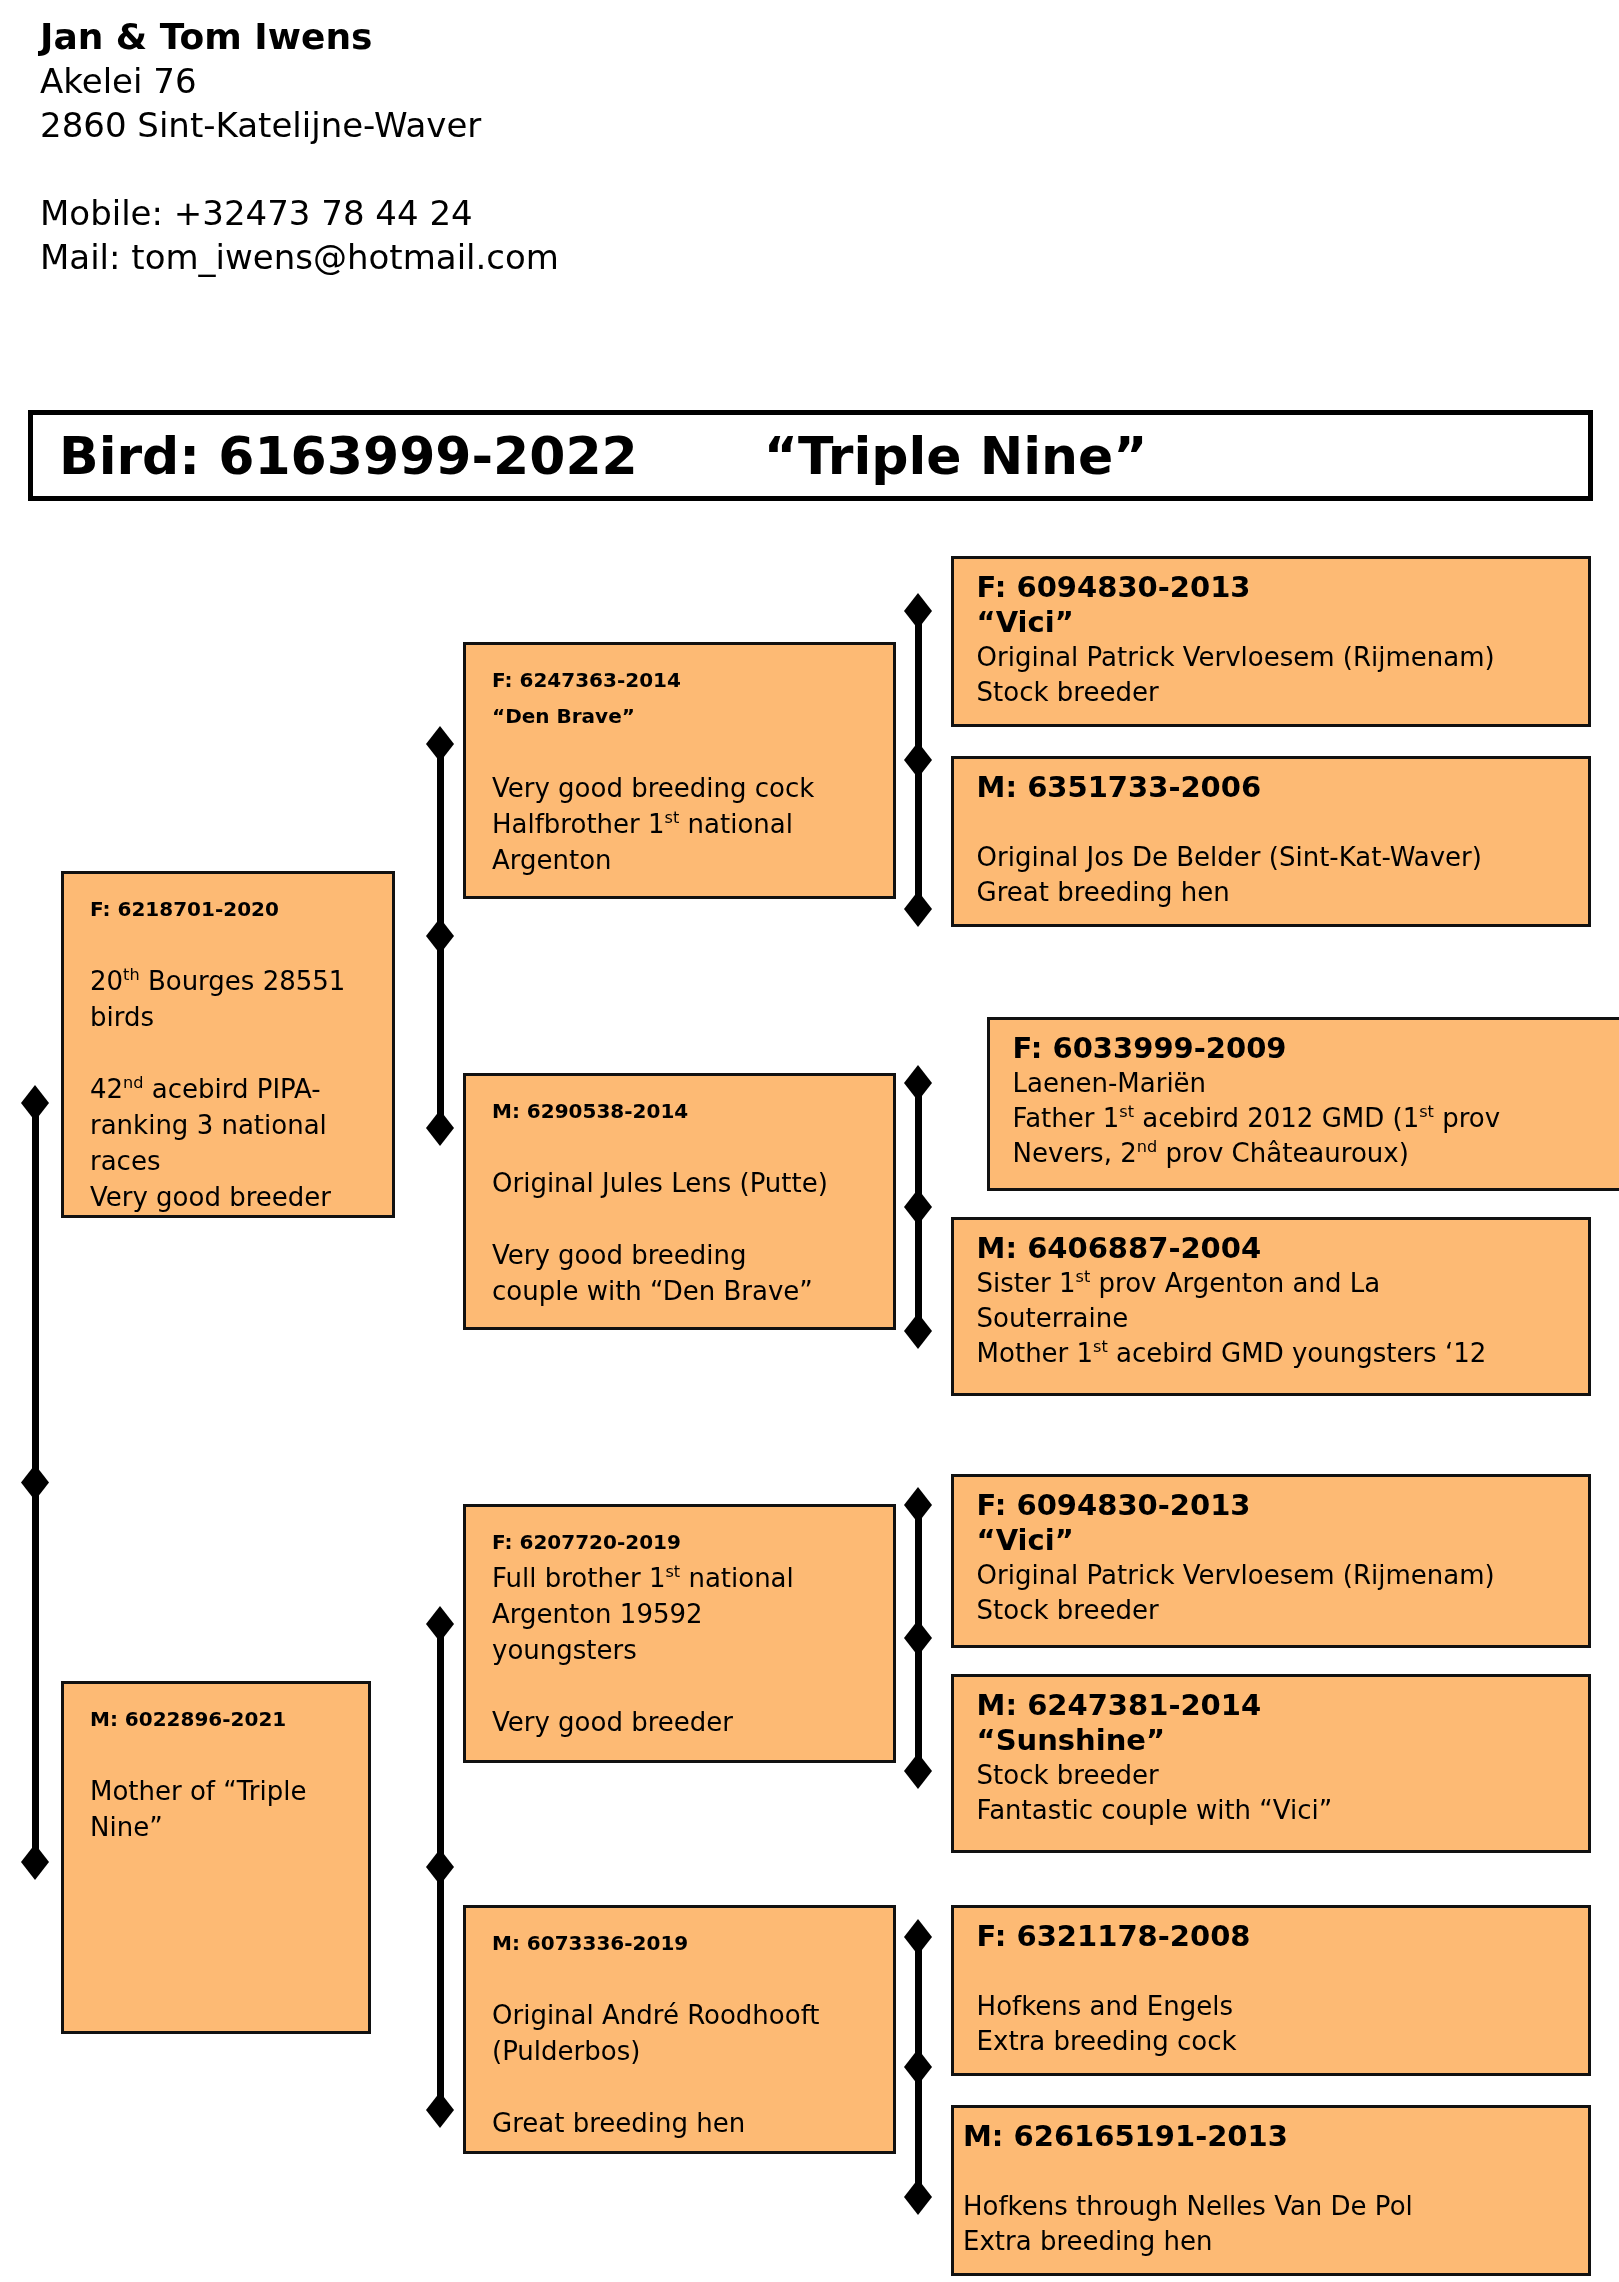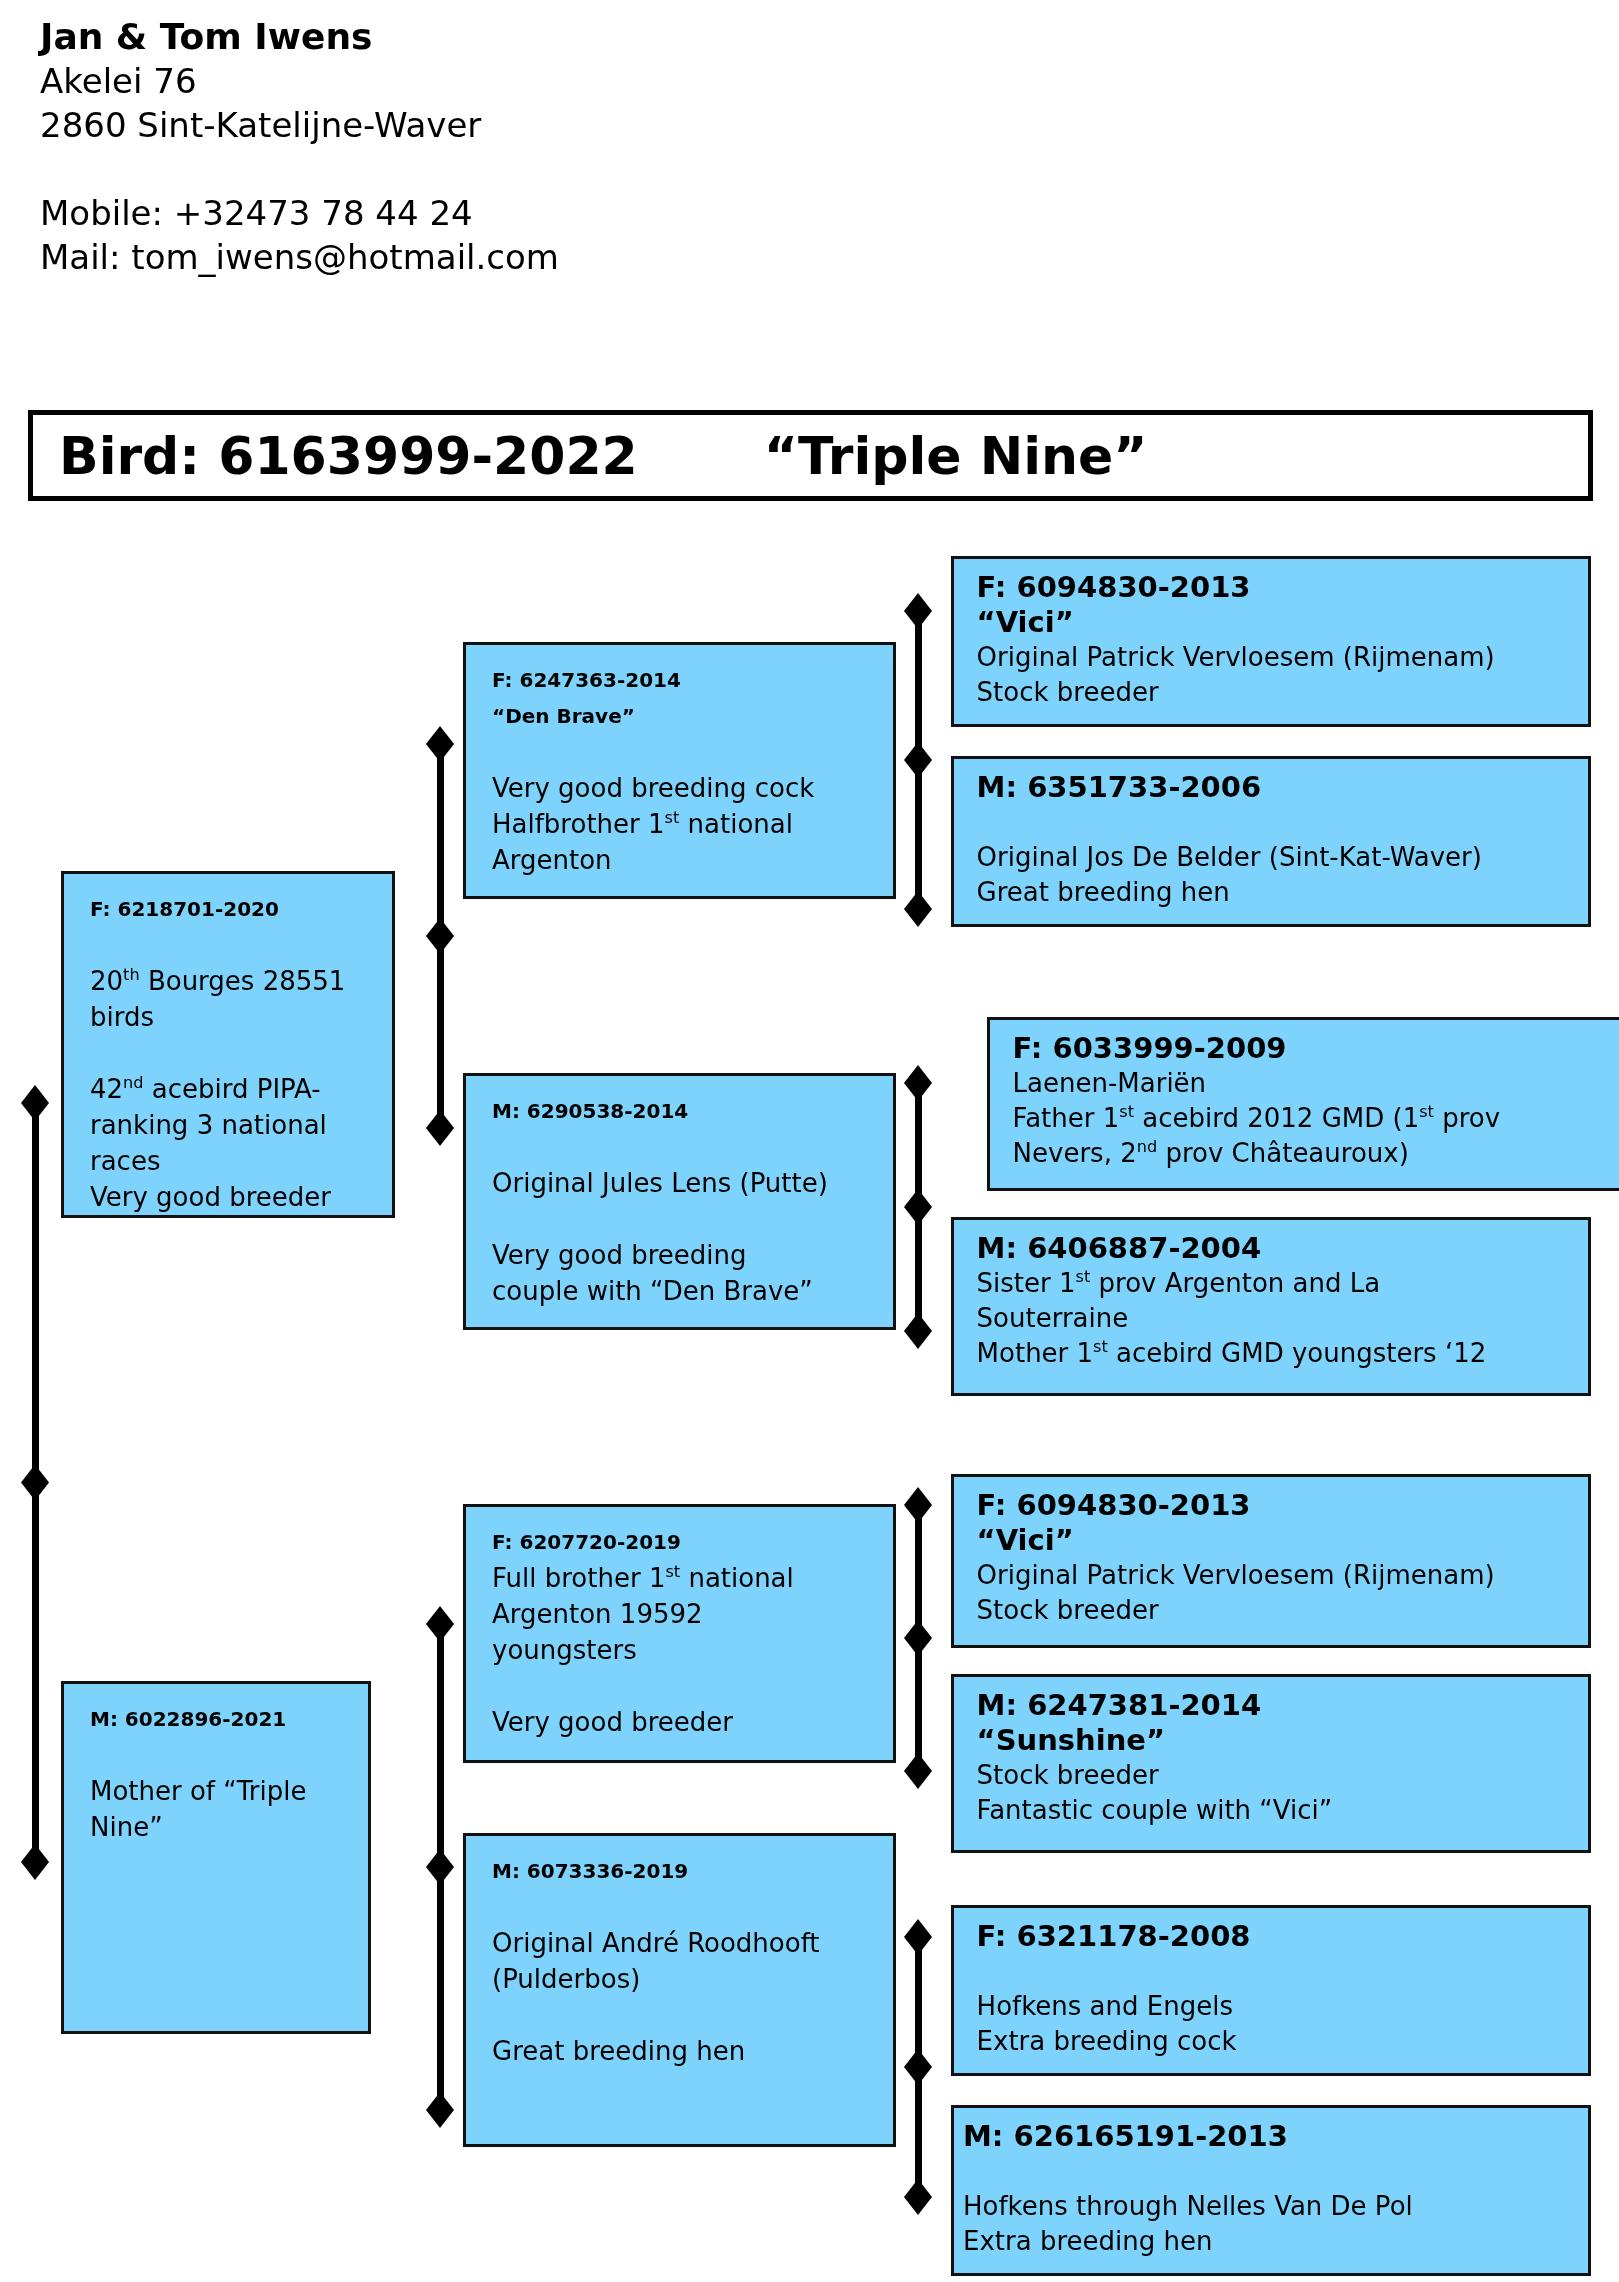--- a/index.html
+++ b/index.html
@@ -12,21 +12,21 @@
   .contact .cline.bold{font-weight:bold;font-size:36px;}
   
   .titlebox{
     position:absolute;left:28px;top:410px;width:1565px;height:91px;
     border:5.6px solid #000;box-sizing:border-box;display:flex;align-items:center;
     font-weight:bold;font-size:52px;padding-left:26px;background:#fff;
   }
   .titlebox .bird-name{margin-left:126px;}
   
   .pbox{
-    position:absolute;border:3.8px solid #111;box-sizing:border-box;background:#7dd3fc;overflow:hidden;
+    position:absolute;border:3.8px solid #111;box-sizing:border-box;background:#fdba74;overflow:hidden;
   }
   .g12{font-size:26px;line-height:36px;padding:17px 9.4px 0 26px;}
   .g12 .line.bold{font-size:20px;}
   .g3{font-size:26px;line-height:35px;padding:11.3px 7.5px 0 22.6px;}
   .g3 .line.bold{font-size:29px;}
   .line{white-space:nowrap;}
   .line.bold{font-weight:bold;}
   sup{font-size:0.62em;vertical-align:super;line-height:0;}
   
   .connector{position:absolute;width:0;}
@@ -94,21 +94,21 @@
       <div class="line">couple with “Den Brave”</div>
     </div>
   <div class="pbox g12" style="left:463px;top:1504px;width:433px;height:259px;">
       <div class="line bold">F: 6207720-2019</div>
       <div class="line">Full brother 1<sup>st</sup> national</div>
       <div class="line">Argenton 19592</div>
       <div class="line">youngsters</div>
       <div class="line">&nbsp;</div>
       <div class="line">Very good breeder</div>
     </div>
-  <div class="pbox g12" style="left:463px;top:1833px;width:433px;height:314px;">
+  <div class="pbox g12" style="left:463px;top:1905px;width:433px;height:249px;">
       <div class="line bold">M: 6073336-2019</div>
       <div class="line">&nbsp;</div>
       <div class="line">Original André Roodhooft</div>
       <div class="line">(Pulderbos)</div>
       <div class="line">&nbsp;</div>
       <div class="line">Great breeding hen</div>
     </div>
 
   <div class="pbox g3" style="left:951px;top:556px;width:640px;height:171px;">
       <div class="line bold">F: 6094830-2013</div>

